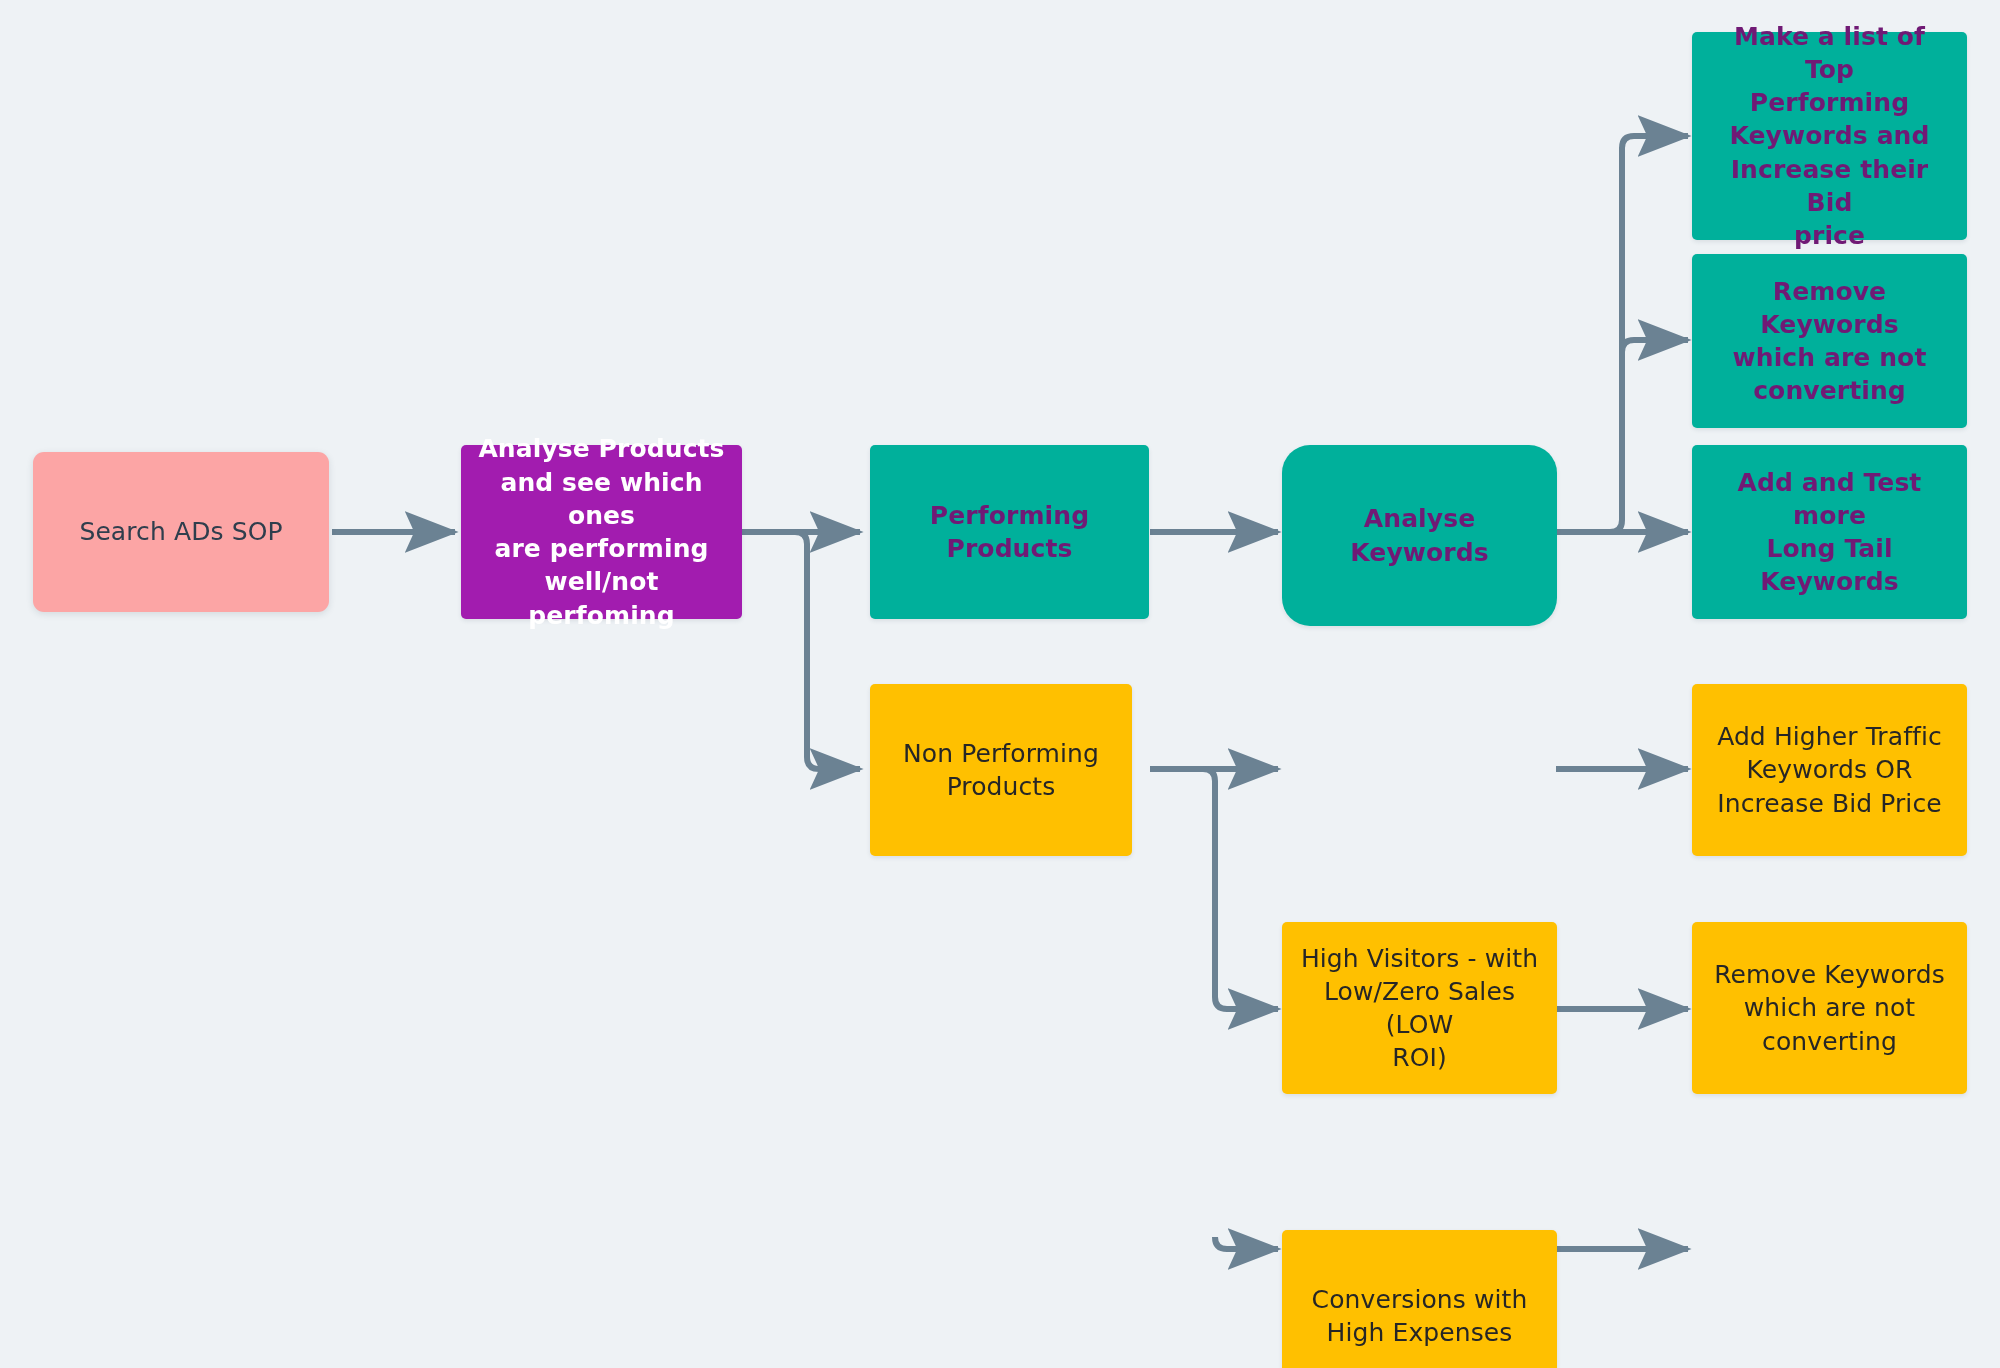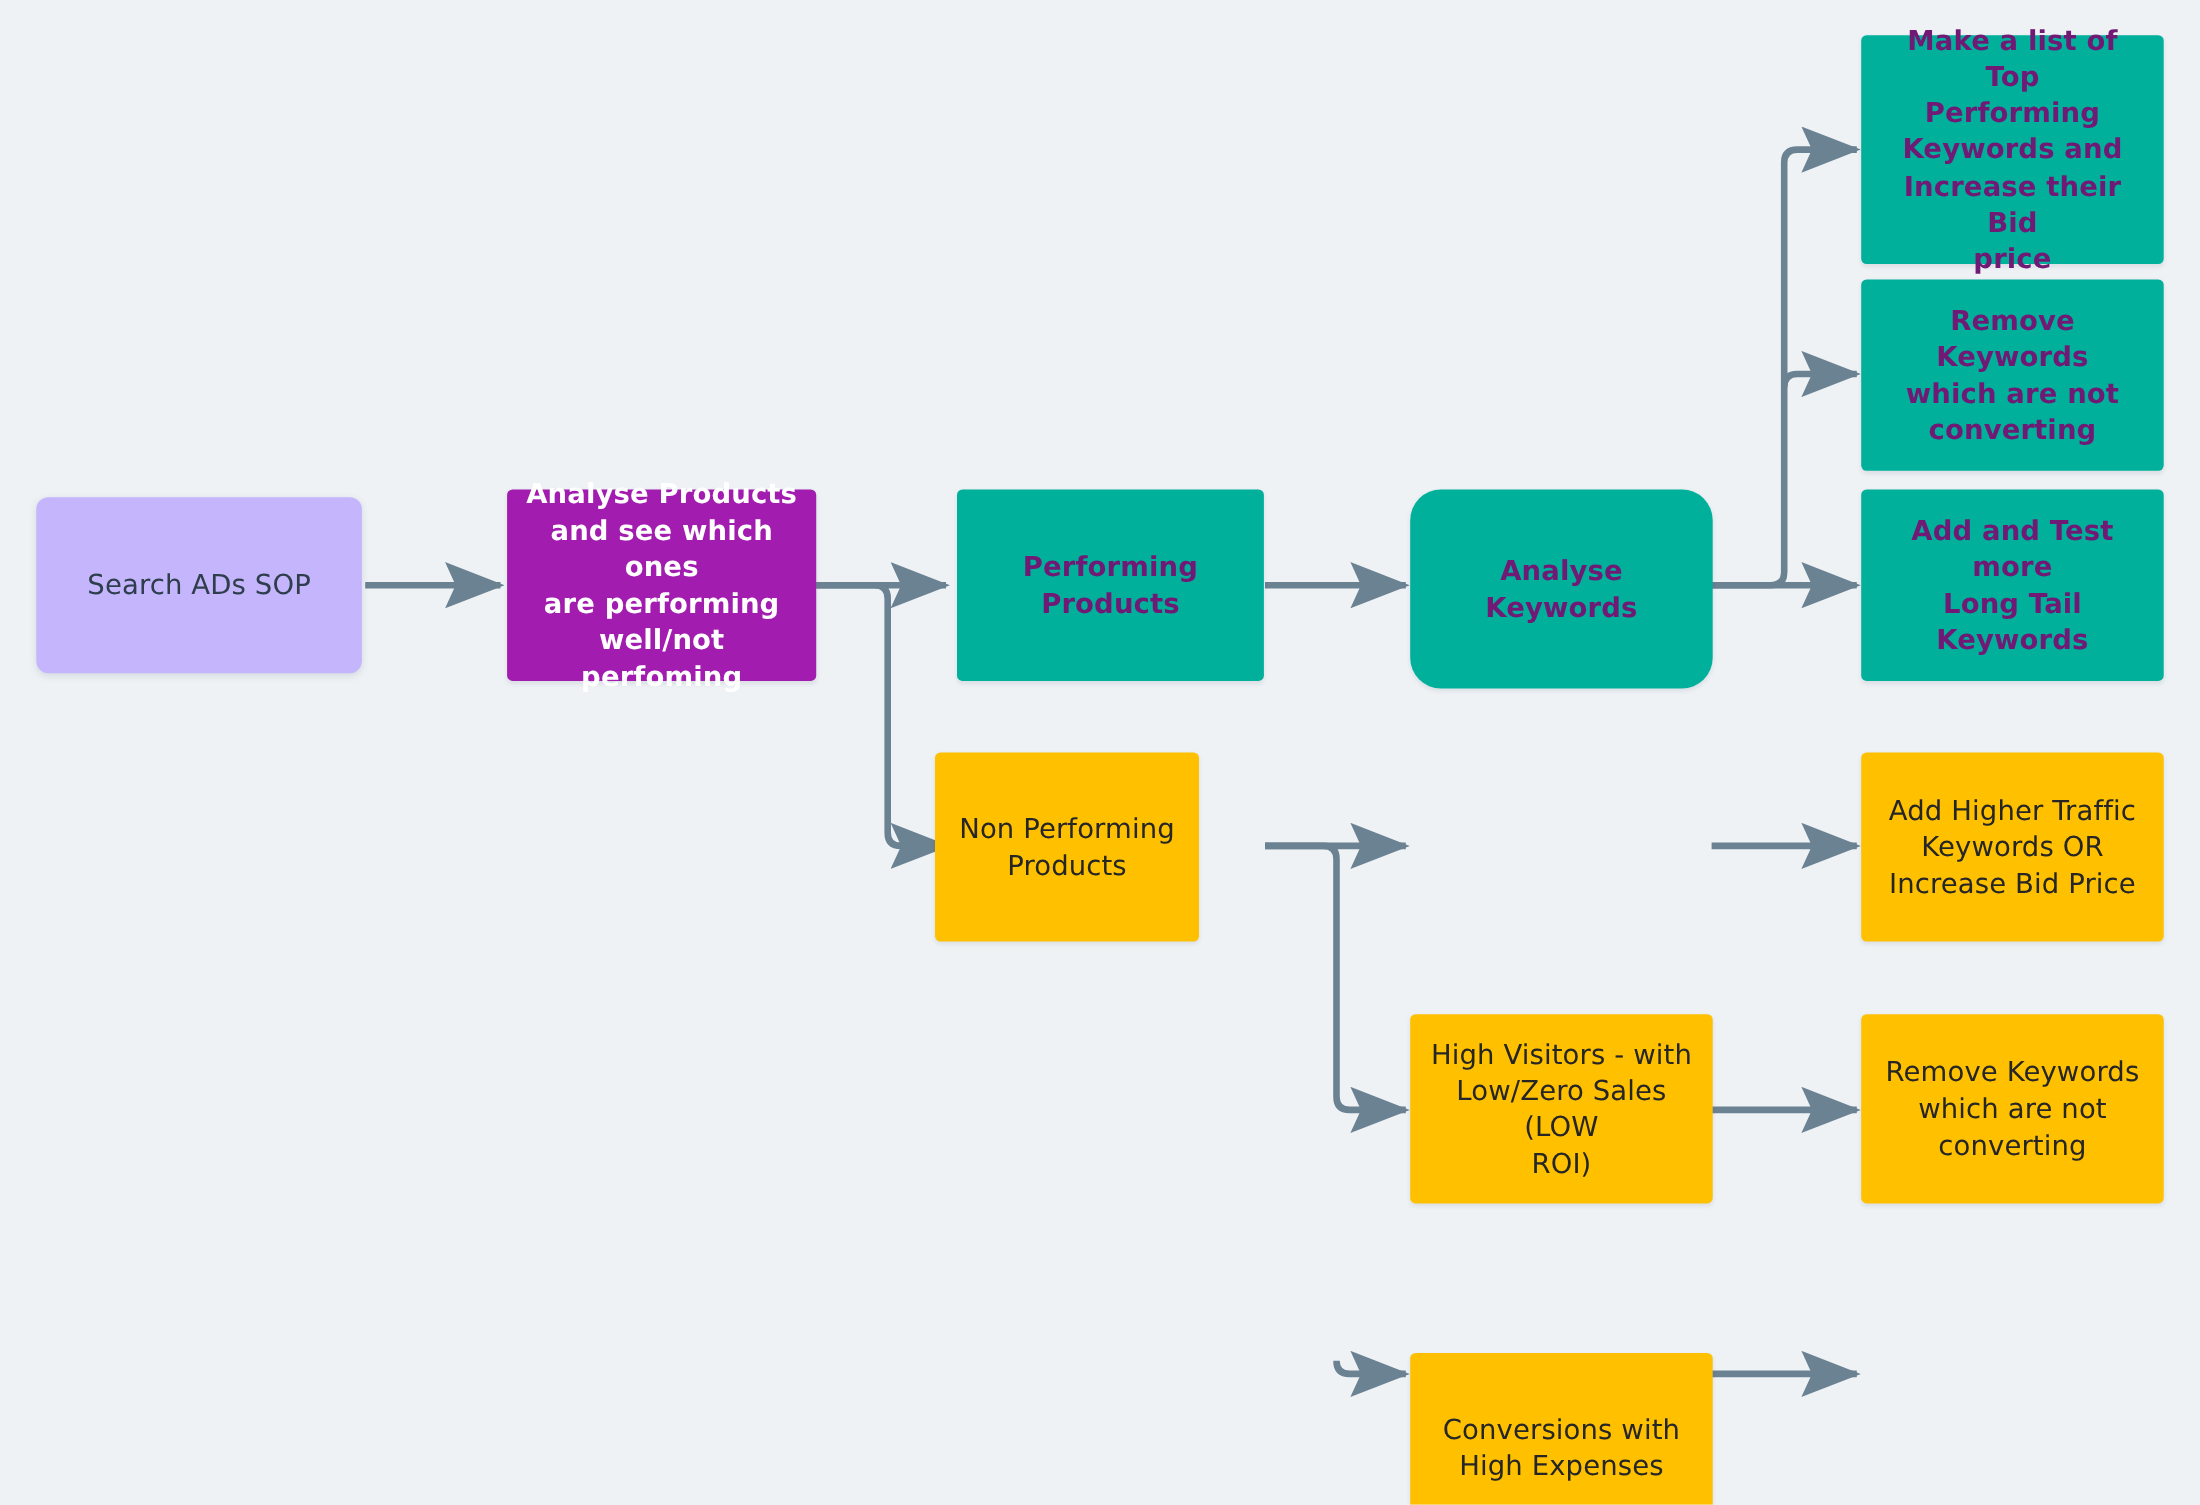--- a/index.html
+++ b/index.html
@@ -32,21 +32,21 @@
     line-height: 1.33;
     letter-spacing: 0.1px;
     box-shadow: 0 2px 4px rgba(40,60,80,0.10);
   }
   .node .lbl {
     display: block;
     width: 100%;
     white-space: pre-line;
   }
   .node-start {
-    background: #c4b5fd;
+    background: #fca5a5;
     color: #2f3e4d;
     border-radius: 11px;
     font-size: 25px;
     font-weight: 400;
     box-shadow: 0 2px 7px rgba(40,60,80,0.13);
   }
   .node-red {
     background: #a21caf;
     color: #ffffff;
     border-radius: 5px;
@@ -140,21 +140,21 @@
     <span class="lbl">Remove Keywords
 which are not
 converting</span>
   </div>
 
   <div class="node node-green" style="left:1692px; top:445px; width:275px; height:174px;">
     <span class="lbl">Add and Test more
 Long Tail Keywords</span>
   </div>
 
-  <div class="node node-yellow" style="left:850px; top:684px; width:240px; height:172px;">
+  <div class="node node-yellow" style="left:870px; top:684px; width:262px; height:172px;">
     <span class="lbl">Non Performing
 Products</span>
   </div>
 
 
   <div class="node node-yellow" style="left:1282px; top:922px; width:275px; height:172px;">
     <span class="lbl">High Visitors - with
 Low/Zero Sales (LOW
 ROI)</span>
   </div>

